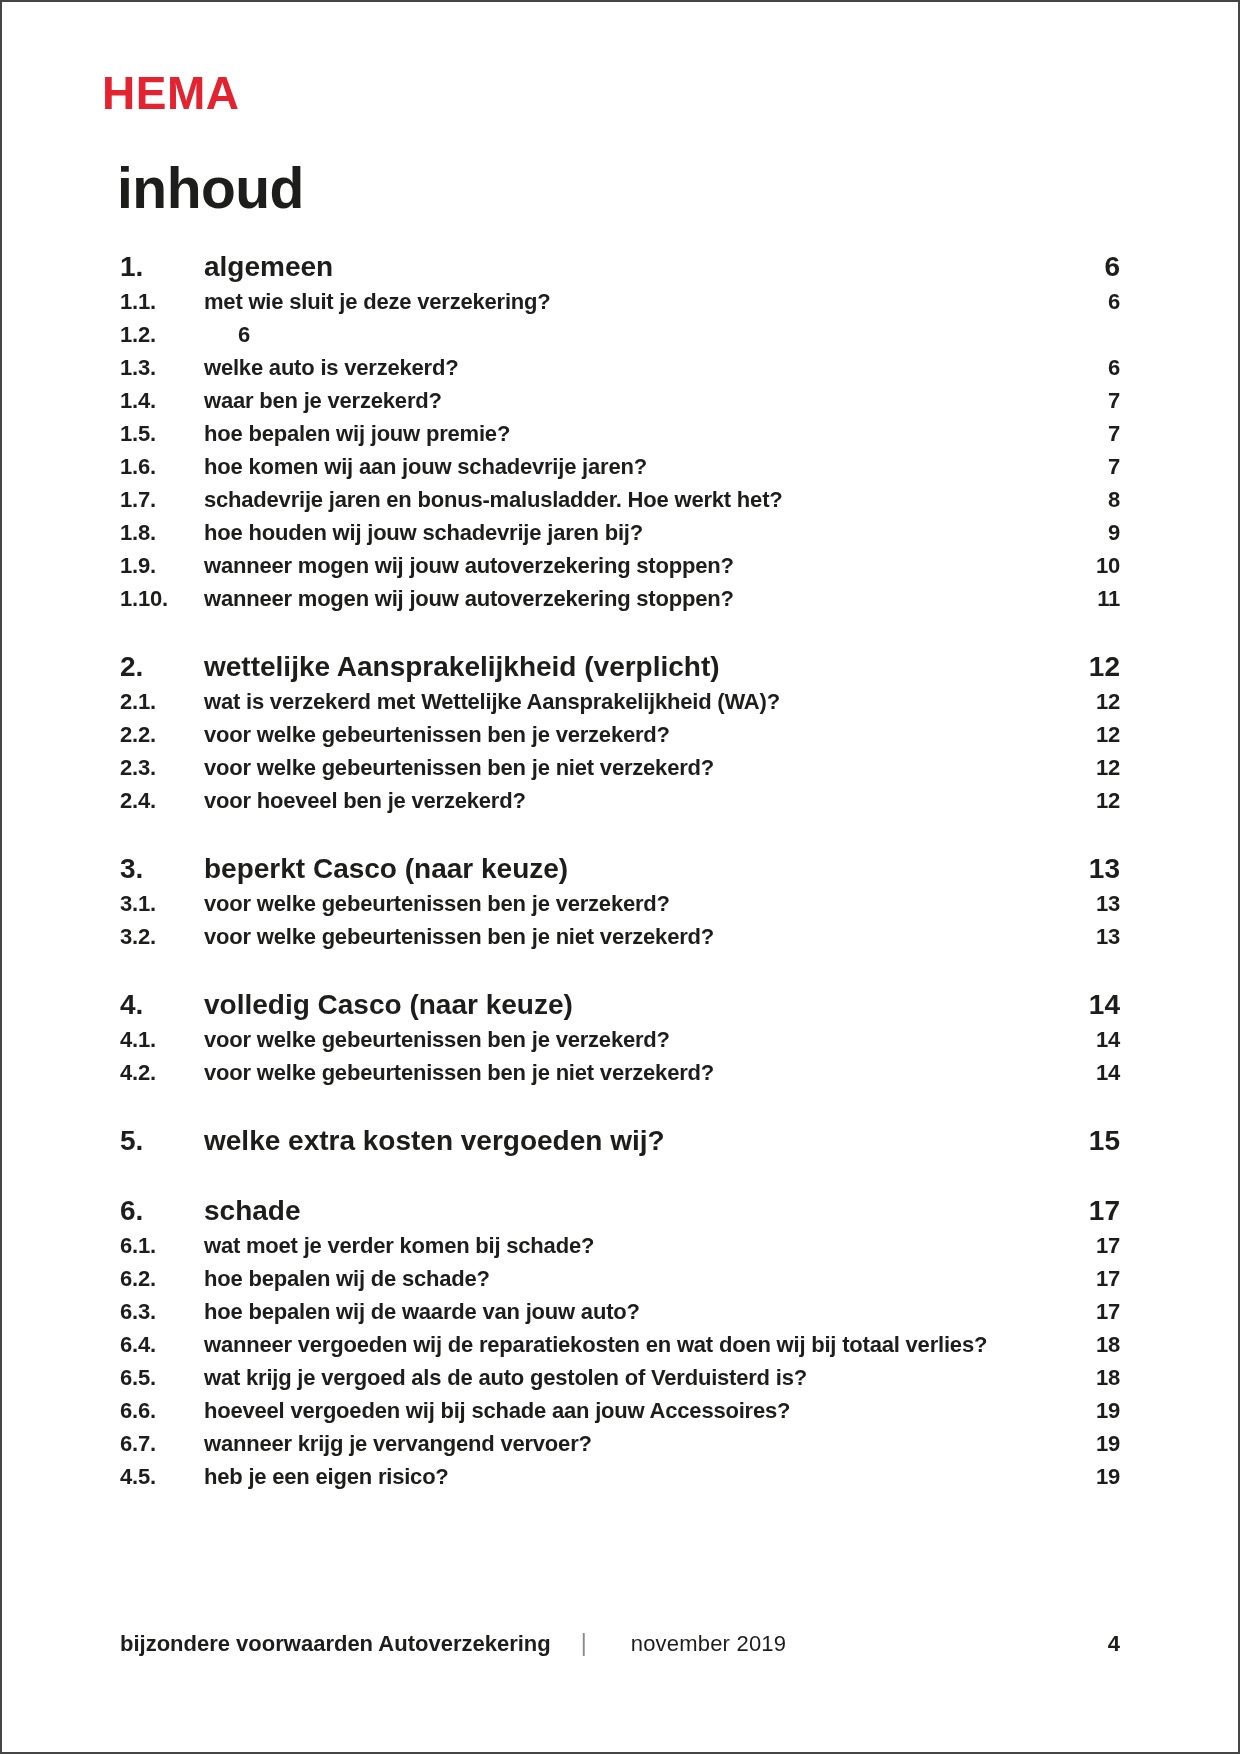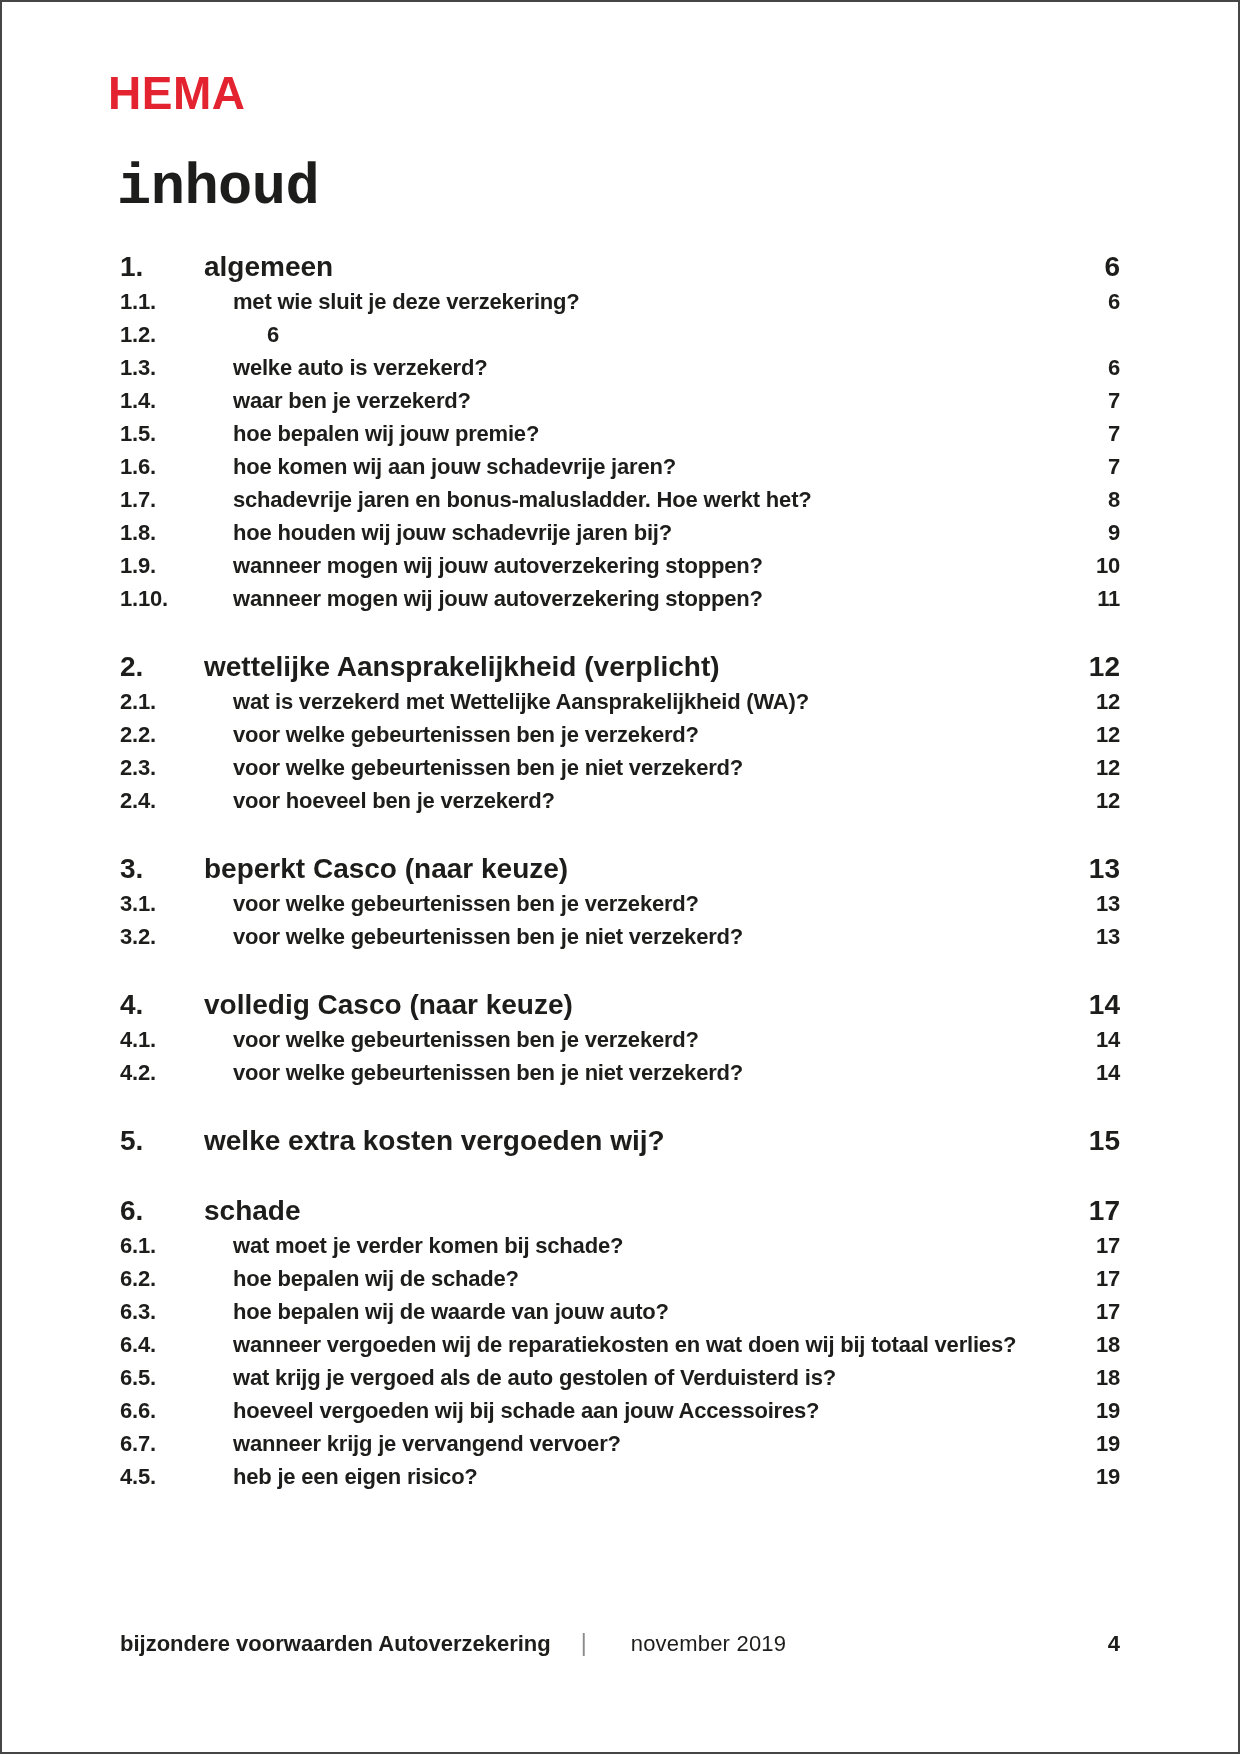--- a/index.html
+++ b/index.html
@@ -7,48 +7,46 @@
     position:relative;
     width:1240px;height:1754px;
     box-sizing:border-box;
     background:#ffffff;
     border:2px solid #464646;
     font-family:"Liberation Sans", sans-serif;
     color:#1d1d1b;
     overflow:hidden;
   }
   .logo{
-    position:absolute;left:106px;top:68px;
+    position:absolute;left:100px;top:68px;
     font-size:46px;line-height:46px;font-weight:700;
     letter-spacing:0.5px;
   }
   .doc-title{
     position:absolute;left:115px;top:156px;
     font-size:57px;line-height:60px;font-weight:700;
     letter-spacing:-0.5px;
-    font-family:Liberation Mono, monospace;
   }
   .toc{
     position:absolute;left:118px;top:247px;width:1000px;
   }
   .section{margin-top:34px;}
   .section:first-child{margin-top:0;}
   .row{
     display:flex;align-items:baseline;
     white-space:nowrap;
   }
   .row.heading{
     height:36px;line-height:36px;
     font-size:28px;font-weight:700;
   }
   .row.entry{
     height:33px;line-height:33px;
     font-size:22px;font-weight:700;
     letter-spacing:-0.2px;
-    gap:29px;
   }
   .num{flex:0 0 84px;}
   .ttl{flex:1 1 auto;overflow:hidden;}
   .pg{flex:0 0 46px;text-align:right;}
   .footer{
     position:absolute;left:118px;top:1627px;width:1000px;
     display:flex;align-items:baseline;
     font-size:22px;line-height:28px;font-weight:700;gap:18px;
   }
   .footer .sep{

